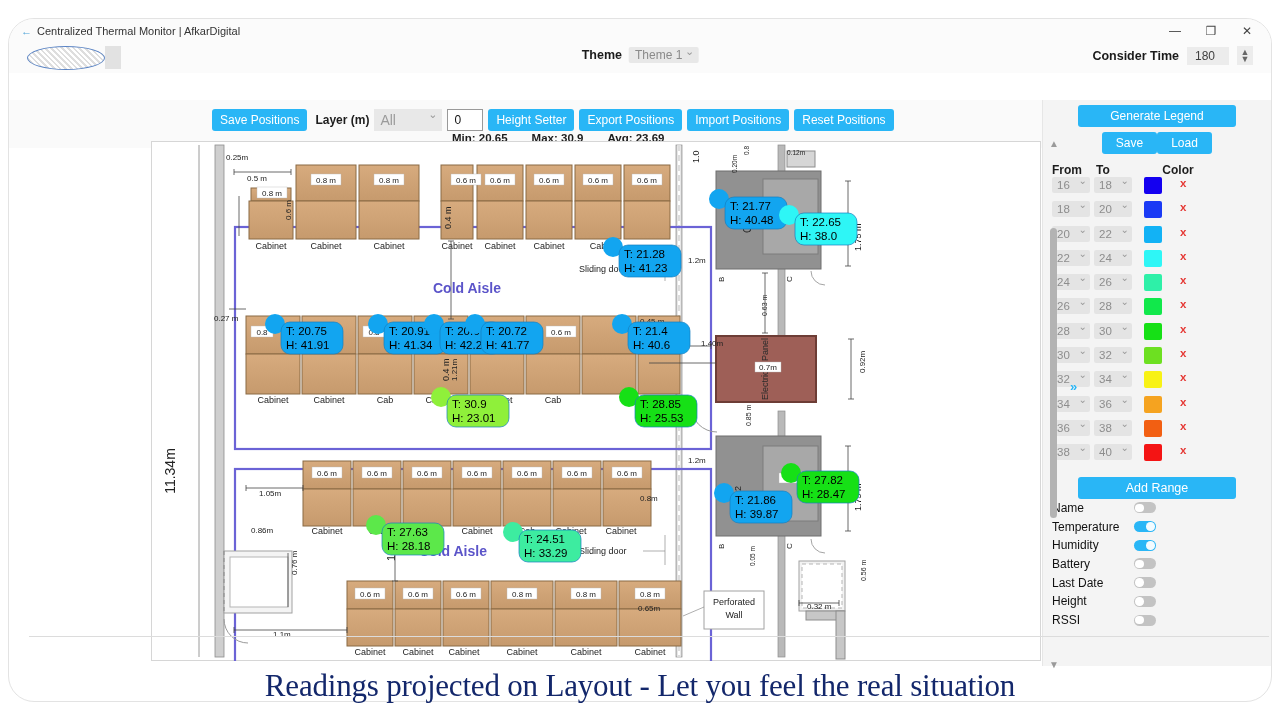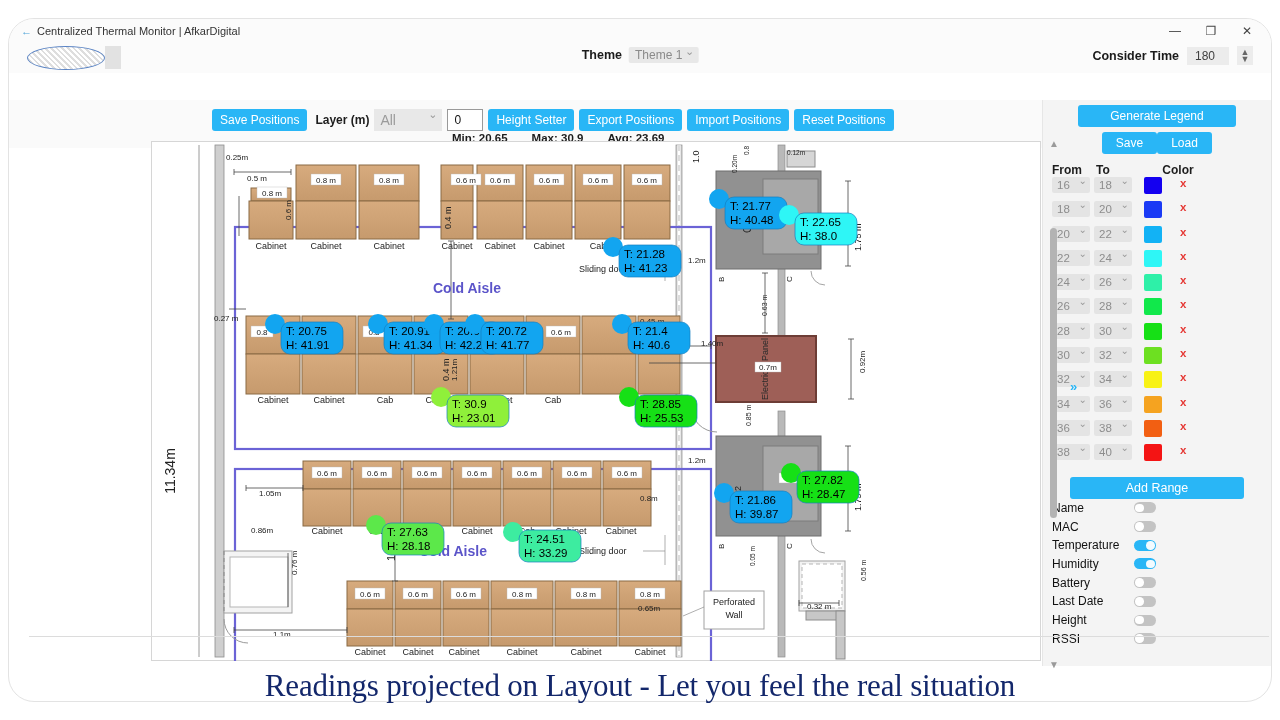--- a/index.html
+++ b/index.html
@@ -133,21 +133,21 @@
   #legend-head span:nth-child(3){ width:60px; text-align:center; }
   .lrow { display:flex; align-items:flex-start; padding-left:9px; height:24.3px; }
   .lsel {
     width:38px; background:#e4e4e4; border:none; font-size:11.5px; color:#8d8d8d;
     padding:2px 14px 2px 5px; position:relative; margin-right:4px; border-radius:2px;
   }
   .lsel::after { content:"⌄"; position:absolute; right:3px; top:-2px; font-size:10px; color:#9a9a9a; }
   .swatch { width:18px; height:17px; border-radius:2px; margin-left:8px; }
   .xbtn { color:#e53935; font-size:11.5px; font-weight:bold; margin-left:18px; }
   #addrange {
-    display:block; margin:8px auto 0 auto; width:174px; text-align:center;
+    display:block; margin:8px auto 0 auto; width:158px; text-align:center;
     background:#29b6f6; color:#fff; border:none; border-radius:3px;
     font-size:12.5px; padding:4px 0;
   }
   .trow { display:flex; align-items:center; padding-left:9px; height:18.7px; }
   .tlab { font-size:12px; color:#111; width:82px; }
   .toggle {
     width:22px; height:11px; border-radius:6px; background:#c3c3c3; position:relative;
   }
   .toggle.on { background:#29b6f6; }
   .toggle::after {
@@ -328,24 +328,20 @@
           <span class="lsel">38</span>
           <span class="lsel">40</span>
           <span class="swatch" style="background:#f41414"></span>
           <span class="xbtn">x</span>
         </div>
       </div>
     <span id="addrange">Add Range</span>
     <div id="toggle-list">
         <div class="trow">
           <span class="tlab">Name</span>
-          <span class="toggle"></span>
-        </div>
-        <div class="trow">
-          <span class="tlab">MAC</span>
           <span class="toggle"></span>
         </div>
         <div class="trow">
           <span class="tlab">Temperature</span>
           <span class="toggle on"></span>
         </div>
         <div class="trow">
           <span class="tlab">Humidity</span>
           <span class="toggle on"></span>
         </div>

